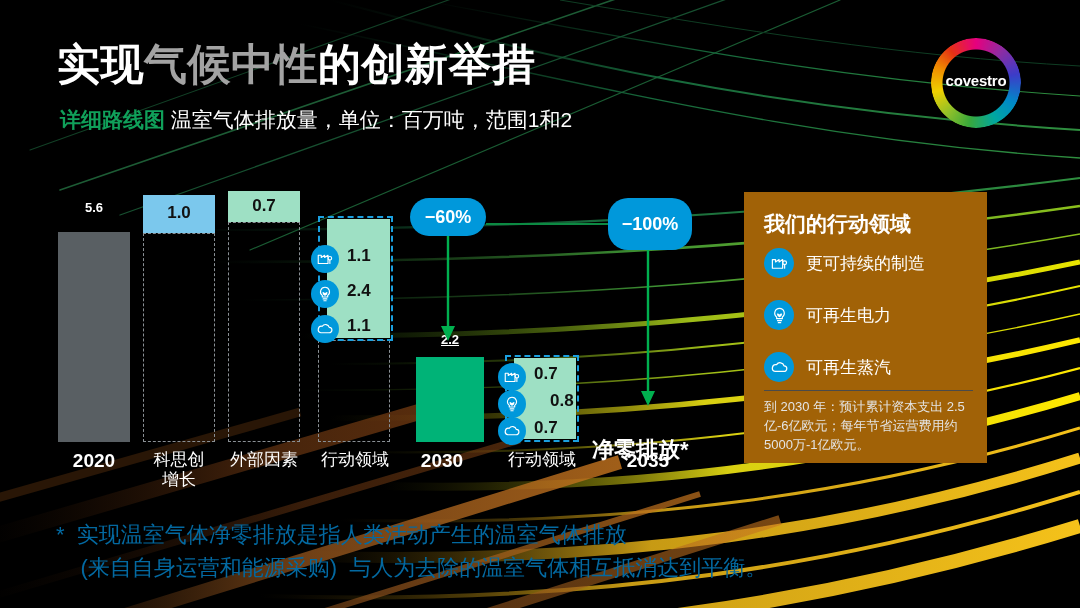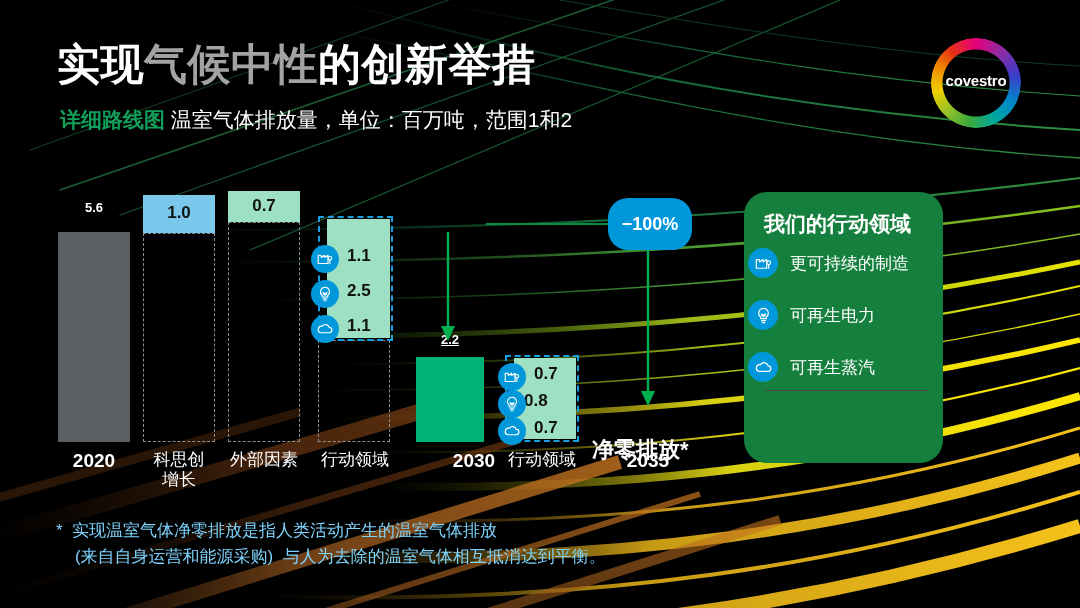--- a/index.html
+++ b/index.html
@@ -39,31 +39,31 @@
   .netzero{position:absolute;font-size:22px;font-weight:bold;color:#fff;white-space:nowrap;}
 
   .pill{position:absolute;background:#0098db;color:#fff;border-radius:20px;
     font-size:18px;font-weight:bold;display:flex;align-items:center;justify-content:center;}
 
   .ic{position:absolute;width:28px;height:28px;border-radius:50%;background:#0098db;
     display:flex;align-items:center;justify-content:center;}
   .ic svg{width:18px;height:18px;}
 
   
-  #panel{position:absolute;left:744px;top:192px;width:199px;height:271px;background:#15803d;border-radius:23px;}
+  #panel{position:absolute;left:744px;top:192px;width:243px;height:271px;background:#a16207;}
   #panel h3{margin:0;position:absolute;left:20px;top:18px;font-size:21px;font-weight:bold;color:#fff;}
-  .prow{position:absolute;left:4px;display:flex;align-items:center;gap:12px;font-family:Liberation Serif, serif;}
+  .prow{position:absolute;left:20px;display:flex;align-items:center;gap:12px;font-family:Liberation Serif, serif;}
   .prow .pic{width:30px;height:30px;border-radius:50%;background:#0098db;display:flex;align-items:center;justify-content:center;flex:0 0 auto;}
   .prow .pic svg{width:19px;height:19px;}
   .prow .ptx{font-size:17px;color:#fff;white-space:nowrap;}
   #panel .rule{position:absolute;left:20px;right:14px;top:198px;height:1px;background:#4a4a4a;}
   #panel .note{position:absolute;left:20px;right:12px;top:206px;font-size:13px;color:#e4e4e4;line-height:1.45;}
 
   
-  #footnote{position:absolute;left:56px;top:518px;font-size:17px;color:#7dd3fc;line-height:1.5;white-space:pre;}
+  #footnote{position:absolute;left:56px;top:518px;font-size:22px;color:#0369a1;line-height:1.5;white-space:pre;}
 </style>
 </head>
 <body>
 
 <div id="slide">
 
   <div class="bg">
     <svg viewBox="0 0 1080 608" preserveAspectRatio="none">
       <defs>
         <linearGradient id="g1" x1="0" y1="0" x2="1" y2="0">
@@ -165,21 +165,21 @@
     <div class="inbar-val" style="left:143px;top:203px;width:72px;text-align:center;">1.0</div>
 
     <div class="ghost" style="left:228px;top:222px;width:72px;height:220px;"></div>
     <div class="bar-solid" style="left:228px;top:191px;width:72px;height:31px;background:#9ee0c4;"></div>
     <div class="inbar-val" style="left:228px;top:196px;width:72px;text-align:center;">0.7</div>
 
     <div class="ghost" style="left:318px;top:340px;width:72px;height:102px;"></div>
     <div class="ghost blue" style="left:318px;top:216px;width:75px;height:125px;"></div>
     <div class="bar-solid" style="left:327px;top:219px;width:63px;height:119px;background:#9ee0c4;"></div>
     <div class="inbar-val" style="left:347px;top:246px;">1.1</div>
-    <div class="inbar-val" style="left:347px;top:281px;">2.5</div>
+    <div class="inbar-val" style="left:347px;top:281px;">2.4</div>
     <div class="inbar-val" style="left:347px;top:316px;">1.1</div>
 
     <div class="ic" style="left:311px;top:245px;">
       <svg viewBox="0 0 24 24" fill="none" stroke="#fff" stroke-width="1.5" stroke-linecap="round" stroke-linejoin="round">
         <path d="M3 7v11h13V7l-4.5 3V7L7 10V7z"></path>
           <path d="M18.5 18v-5"></path>
           <circle cx="18.5" cy="11" r="2.4"></circle>
       </svg>
     </div>
     <div class="ic" style="left:311px;top:280px;">
@@ -194,21 +194,21 @@
         <path d="M6.5 17h11a3.6 3.6 0 0 0 .2-7.2A5.2 5.2 0 0 0 8.3 8.4 4.3 4.3 0 0 0 6.5 17z"></path>
       </svg>
     </div>
 
     <div class="vlabel" style="left:414px;top:332px;width:72px;text-decoration:underline;">2.2</div>
     <div class="bar-solid" style="left:416px;top:357px;width:68px;height:85px;background:#00b377;"></div>
 
     <div class="ghost blue" style="left:505px;top:355px;width:74px;height:87px;"></div>
     <div class="bar-solid" style="left:514px;top:358px;width:62px;height:81px;background:#9ee0c4;"></div>
     <div class="inbar-val" style="left:534px;top:364px;">0.7</div>
-    <div class="inbar-val" style="left:524px;top:391px;">0.8</div>
+    <div class="inbar-val" style="left:550px;top:391px;">0.8</div>
     <div class="inbar-val" style="left:534px;top:418px;">0.7</div>
 
     <div class="ic" style="left:498px;top:363px;">
       <svg viewBox="0 0 24 24" fill="none" stroke="#fff" stroke-width="1.5" stroke-linecap="round" stroke-linejoin="round">
         <path d="M3 7v11h13V7l-4.5 3V7L7 10V7z"></path>
           <path d="M18.5 18v-5"></path>
           <circle cx="18.5" cy="11" r="2.4"></circle>
       </svg>
     </div>
     <div class="ic" style="left:498px;top:390px;">
@@ -225,29 +225,30 @@
     </div>
 
     <svg style="position:absolute;left:0;top:0;width:740px;height:500px;pointer-events:none;">
       <line x1="486" y1="224" x2="612" y2="224" stroke="#0c8a43" stroke-width="2"></line>
       <line x1="448" y1="232" x2="448" y2="330" stroke="#00b04f" stroke-width="2.4"></line>
       <polygon points="441,326 455,326 448,341" fill="#00b04f"></polygon>
       <line x1="648" y1="232" x2="648" y2="395" stroke="#00b04f" stroke-width="2.4"></line>
       <polygon points="641,391 655,391 648,406" fill="#00b04f"></polygon>
     </svg>
 
+    <div class="pill" style="left:410px;top:198px;width:76px;height:38px;">−60%</div>
     <div class="pill" style="left:608px;top:198px;width:84px;height:52px;">−100%</div>
 
     <div class="netzero" style="left:592px;top:427px;margin-top:8px;">净零排放*</div>
 
     <div class="cat yr" style="left:50px;top:450px;width:88px;">2020</div>
     <div class="cat" style="left:138px;top:450px;width:82px;">科思创<br>增长</div>
     <div class="cat" style="left:222px;top:450px;width:84px;">外部因素</div>
     <div class="cat" style="left:312px;top:450px;width:86px;">行动领域</div>
-    <div class="cat yr" style="left:432px;top:450px;width:84px;">2030</div>
+    <div class="cat yr" style="left:400px;top:450px;width:84px;">2030</div>
     <div class="cat" style="left:498px;top:450px;width:88px;">行动领域</div>
     <div class="cat yr" style="left:606px;top:450px;width:84px;">2035</div>
   </div>
 
   <div id="panel">
     <h3>我们的行动领域</h3>
 
     <div class="prow" style="top:56px;">
       <span class="pic">
         <svg viewBox="0 0 24 24" fill="none" stroke="#fff" stroke-width="1.5" stroke-linecap="round" stroke-linejoin="round">
@@ -273,18 +274,19 @@
     <div class="prow" style="top:160px;">
       <span class="pic">
         <svg viewBox="0 0 24 24" fill="none" stroke="#fff" stroke-width="1.6" stroke-linecap="round" stroke-linejoin="round">
           <path d="M6.5 17h11a3.6 3.6 0 0 0 .2-7.2A5.2 5.2 0 0 0 8.3 8.4 4.3 4.3 0 0 0 6.5 17z"></path>
         </svg>
       </span>
       <span class="ptx">可再生蒸汽</span>
     </div>
 
     <div class="rule"></div>
+    <div class="note">到 2030 年：预计累计资本支出 2.5亿-6亿欧元；每年节省运营费用约5000万-1亿欧元。</div>
   </div>
 
   <div id="footnote">*  实现温室气体净零排放是指人类活动产生的温室气体排放
     (来自自身运营和能源采购)  与人为去除的温室气体相互抵消达到平衡。</div>
 
 </div>
 
 </body></html>

